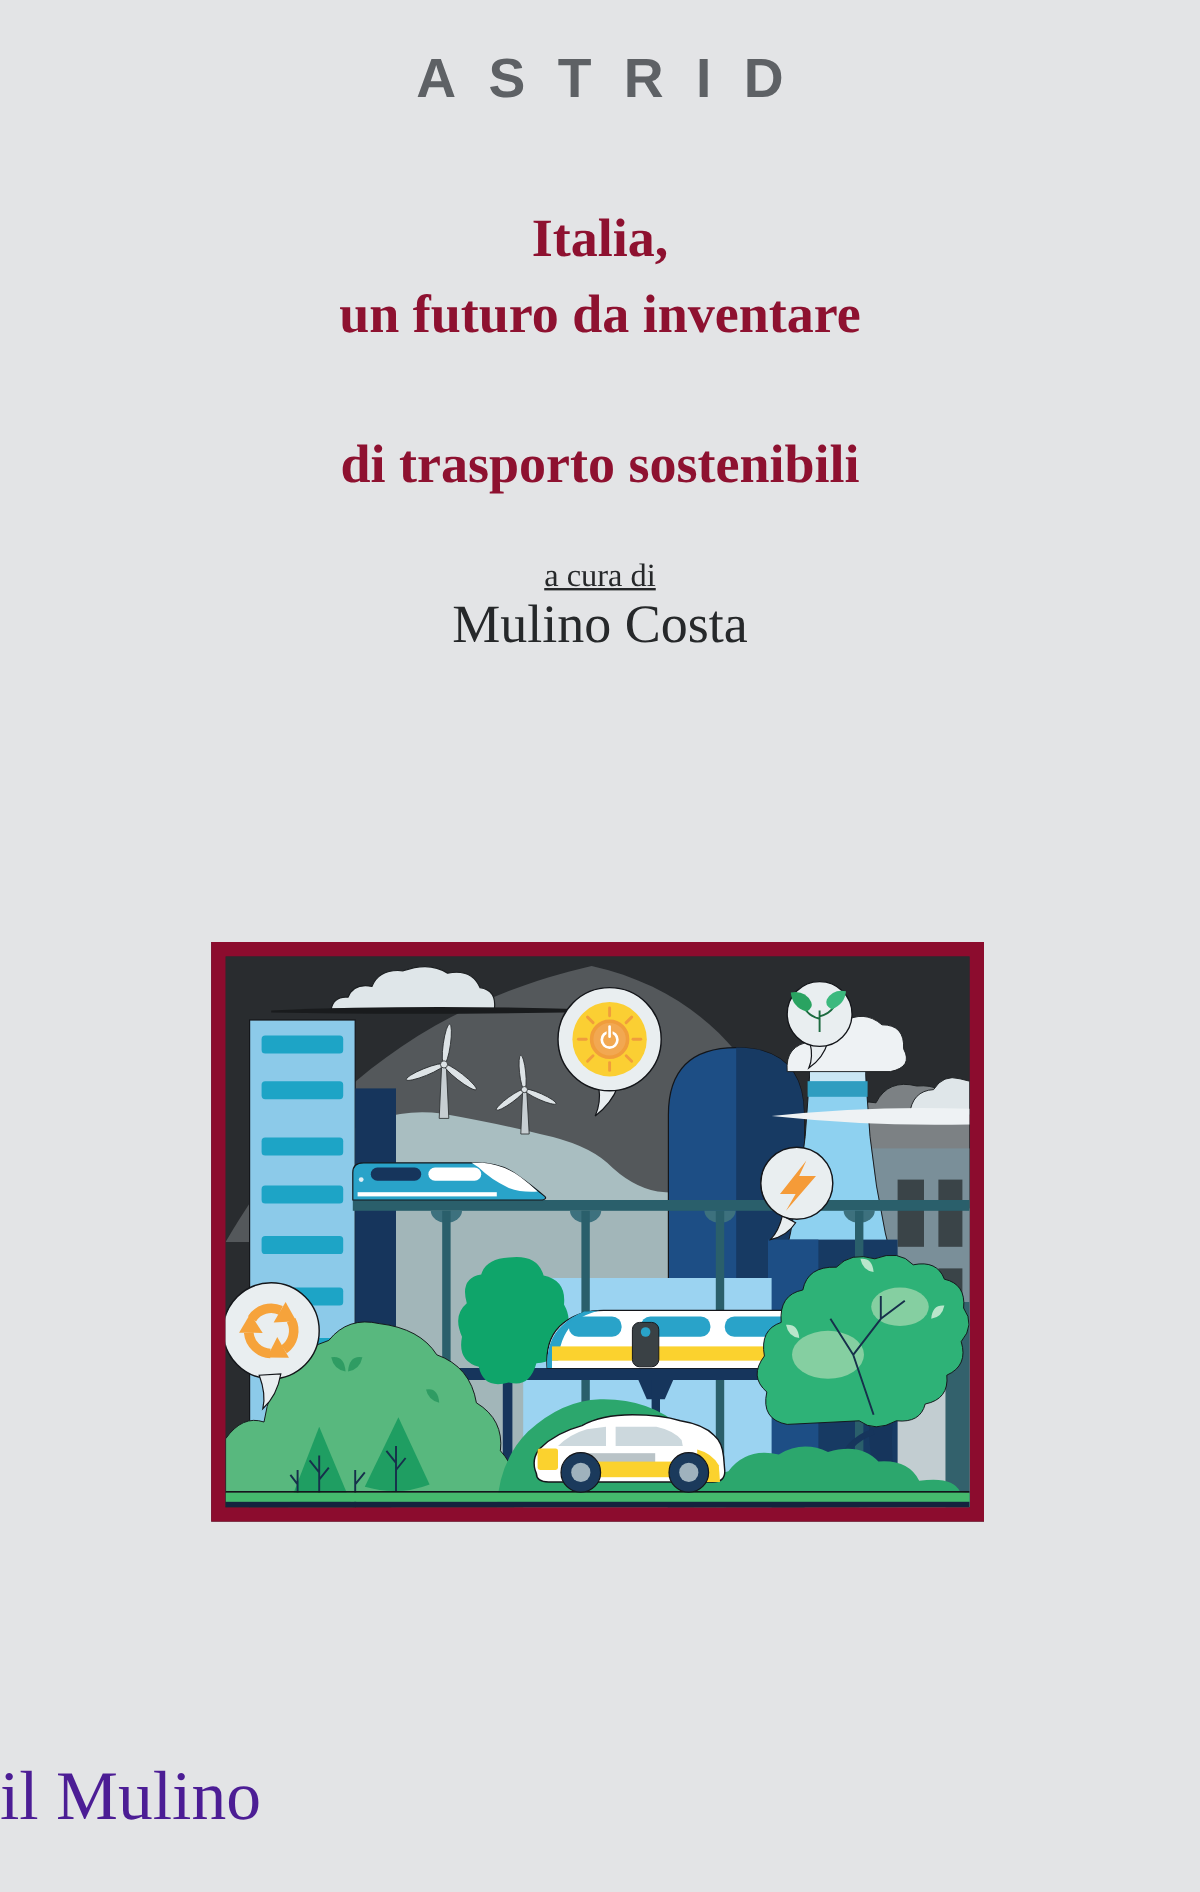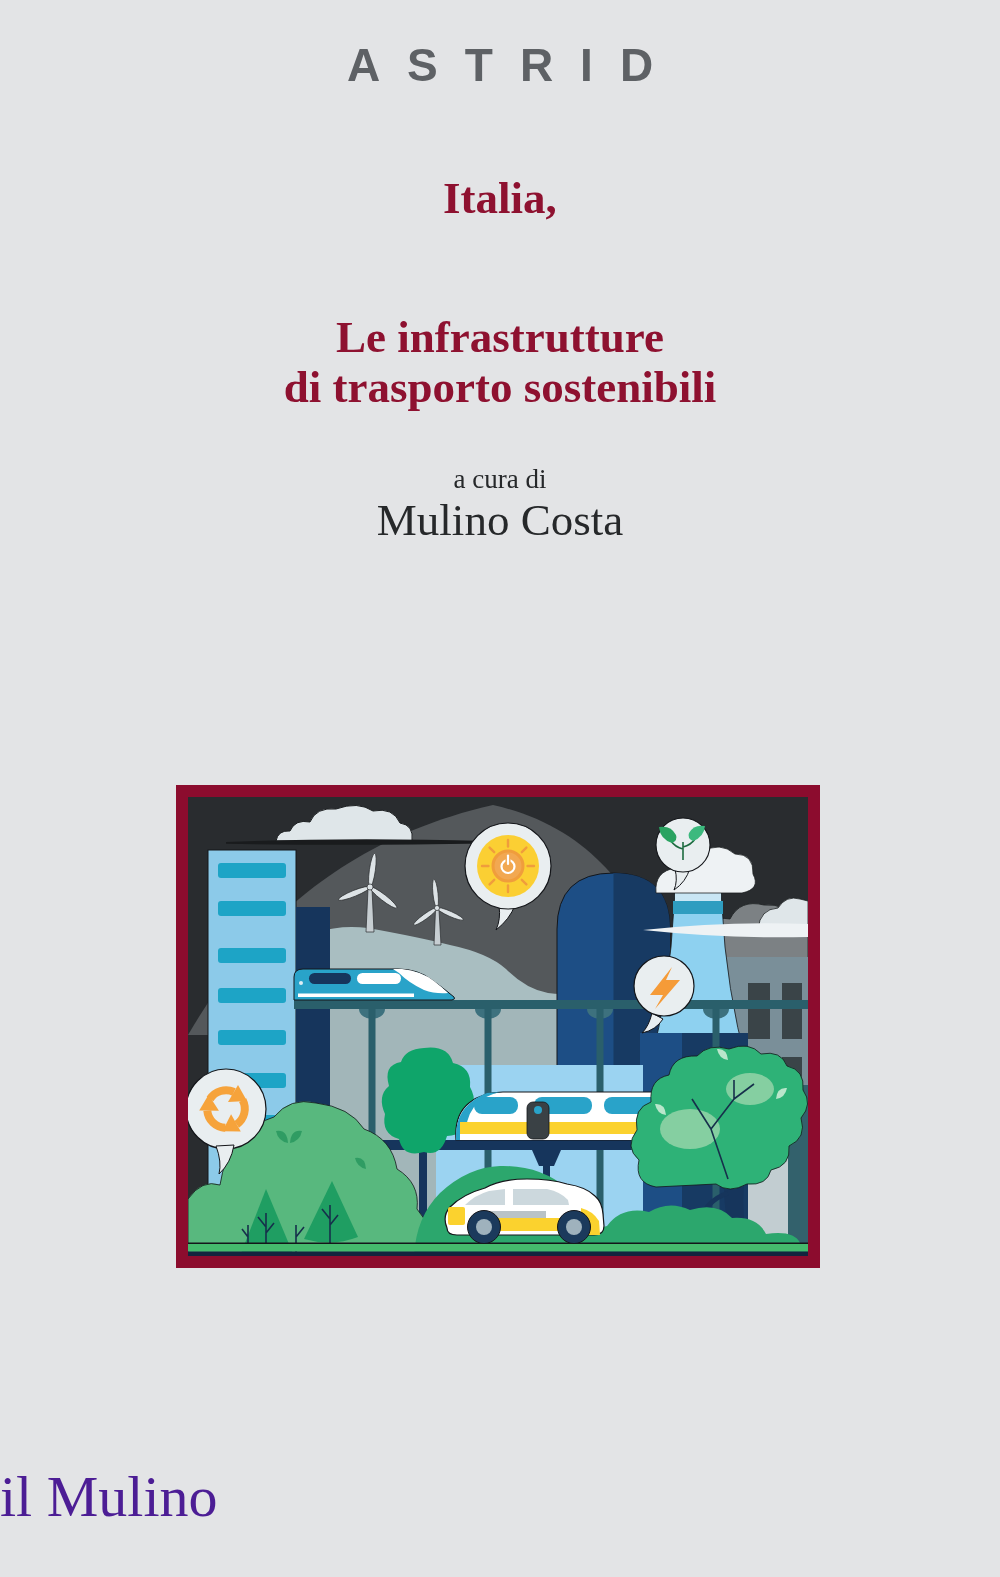--- a/index.html
+++ b/index.html
@@ -17,44 +17,44 @@
   .title{
     position:absolute;top:166px;left:0;width:1000px;text-align:center;
     font-size:45px;line-height:64px;font-weight:700;color:#8e1130;
   }
   .subtitle{
     position:absolute;top:312px;left:0;width:1000px;text-align:center;
     font-size:45px;line-height:50px;font-weight:700;color:#8e1130;
   }
   .byline{
     position:absolute;top:463px;left:0;width:1000px;text-align:center;
-    font-size:27px;line-height:32px;color:#26282a;
+    font-size:27px;line-height:32px;color:#26282a;text-decoration:underline;
   }
   .editor{
     position:absolute;top:495px;left:0;width:1000px;text-align:center;
     font-size:45px;line-height:50px;color:#26282a;
   }
   .frame{
     position:absolute;left:176px;top:785px;width:620px;height:459px;
     border:12px solid #8c0c2e;background:#292c2f;
   }
   .frame svg{display:block;}
   .publisher{
     position:absolute;top:1466px;left:0;width:1000px;
     font-size:58px;line-height:62px;color:#4c1d95;
   }
 </style>
 </head>
 <body>
 
 <div class="series">ASTRID</div>
 
-<div class="title"><span>Italia,</span><br></div>
-
-<div class="subtitle"><span>Le infrastrutture</span><br><span>di trasporto sostenibili</span></div>
+<div class="title"><span>Italia,</span><br><span>un futuro da inventare</span></div>
+
+<div class="subtitle"><br><span>di trasporto sostenibili</span></div>
 
 <div class="byline">a cura di</div>
 <div class="editor">Mulino Costa</div>
 
 <div class="frame">
 <svg viewBox="0 0 620 459" width="620" height="459">
 
   <rect x="0" y="0" width="620" height="459" fill="#292c2f"></rect>
 
   <path d="M 0 238 C 40 170 120 50 305 8 C 395 28 448 90 470 165 L 470 238 L 0 238 Z" fill="#54585b"></path>

